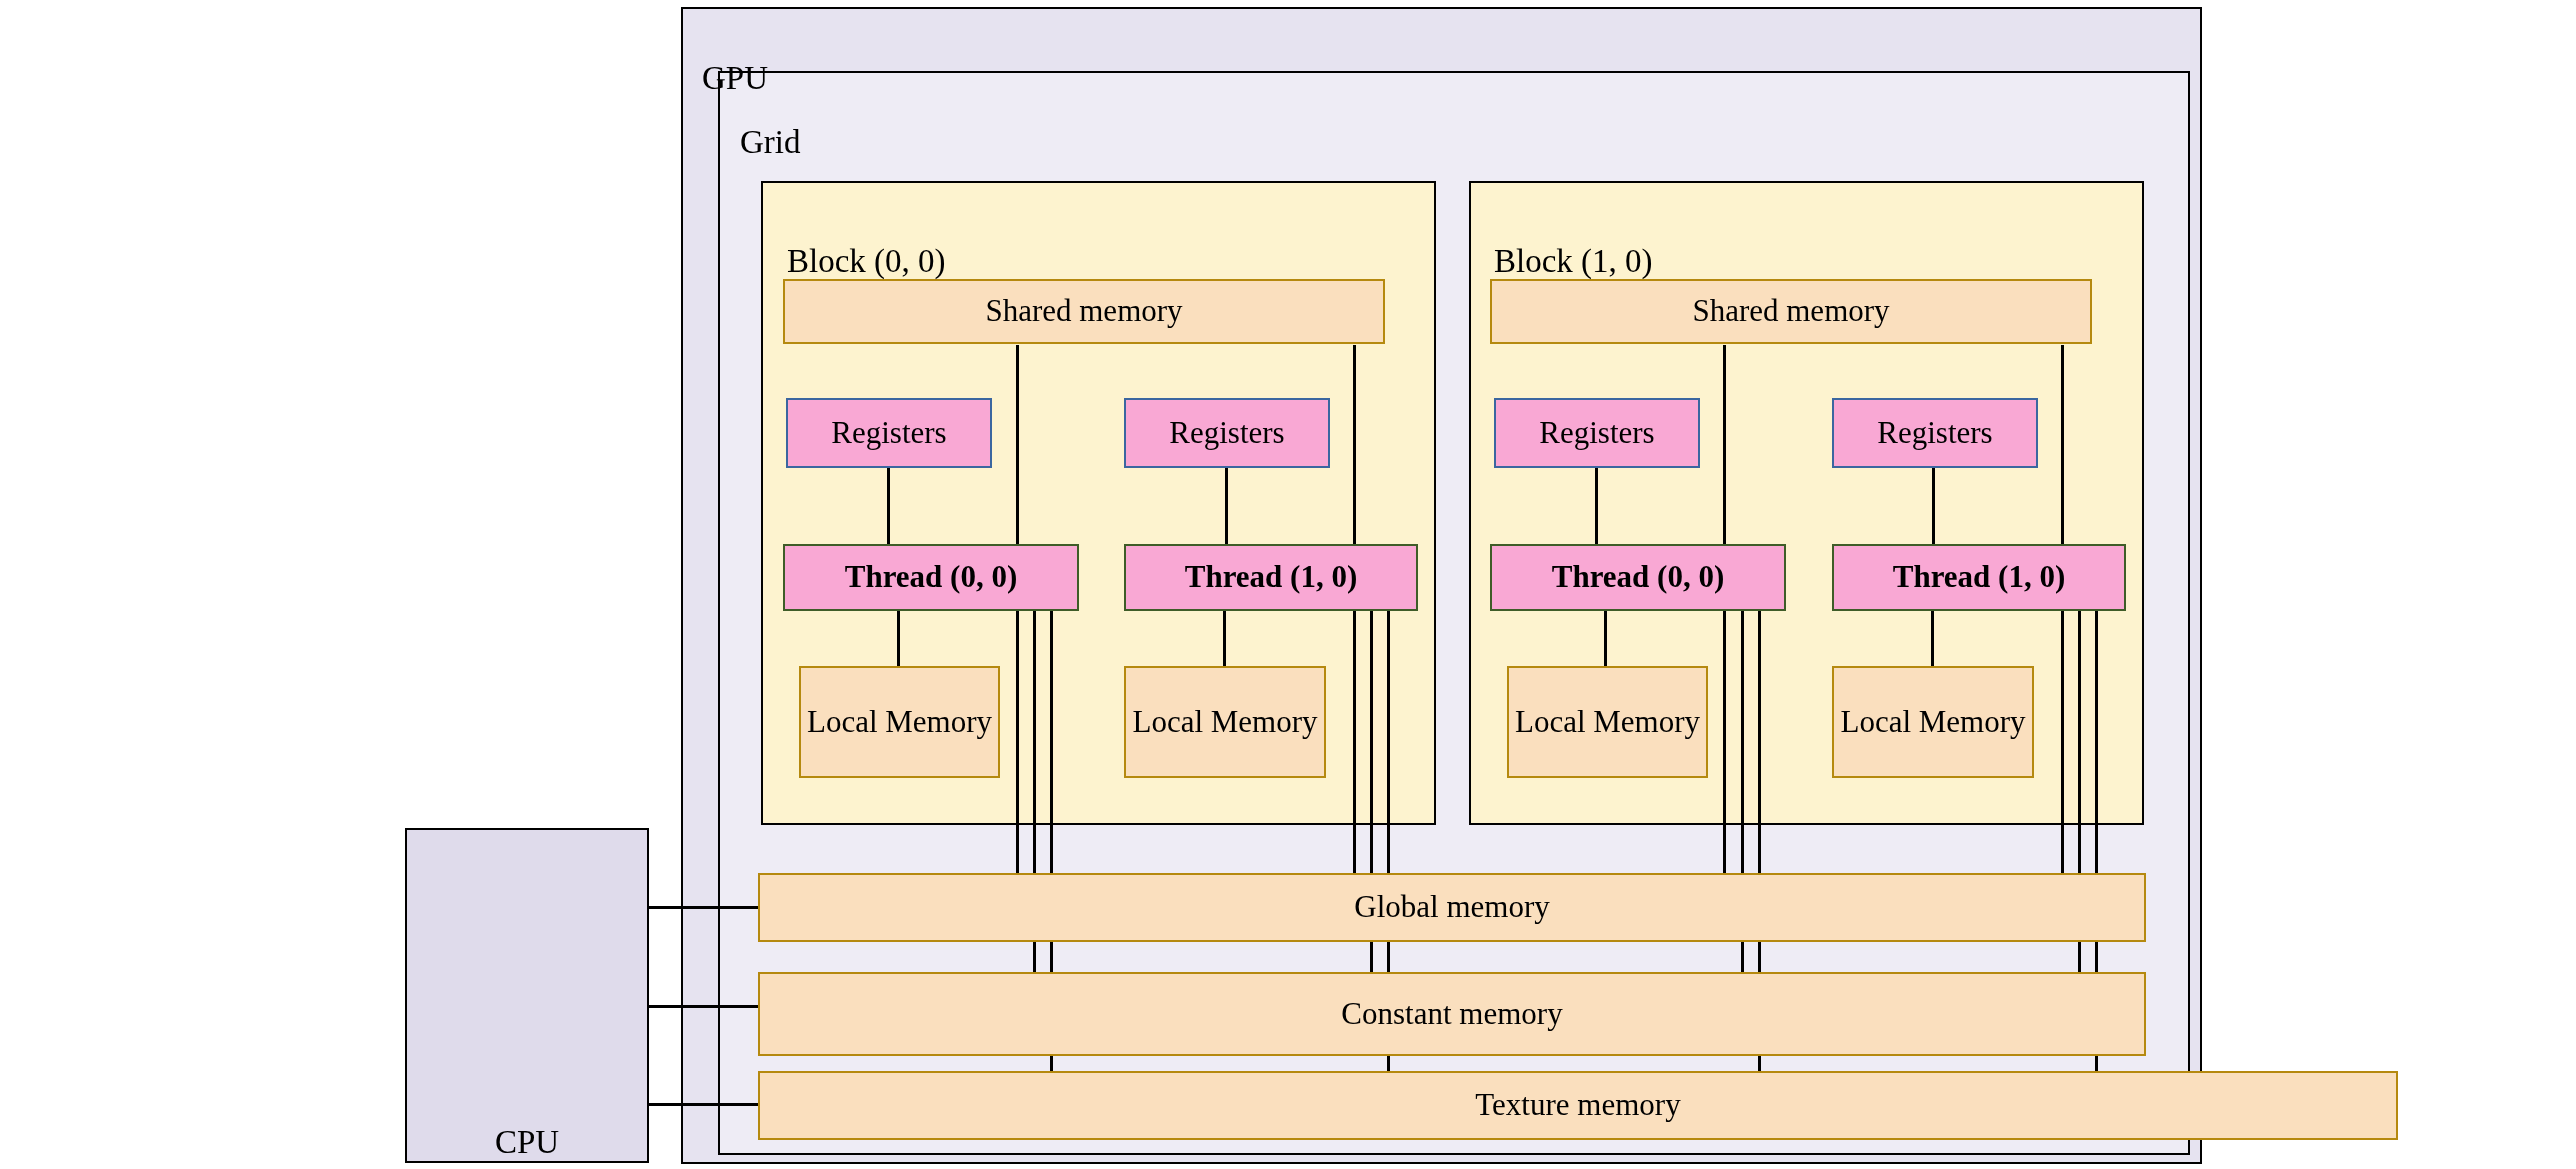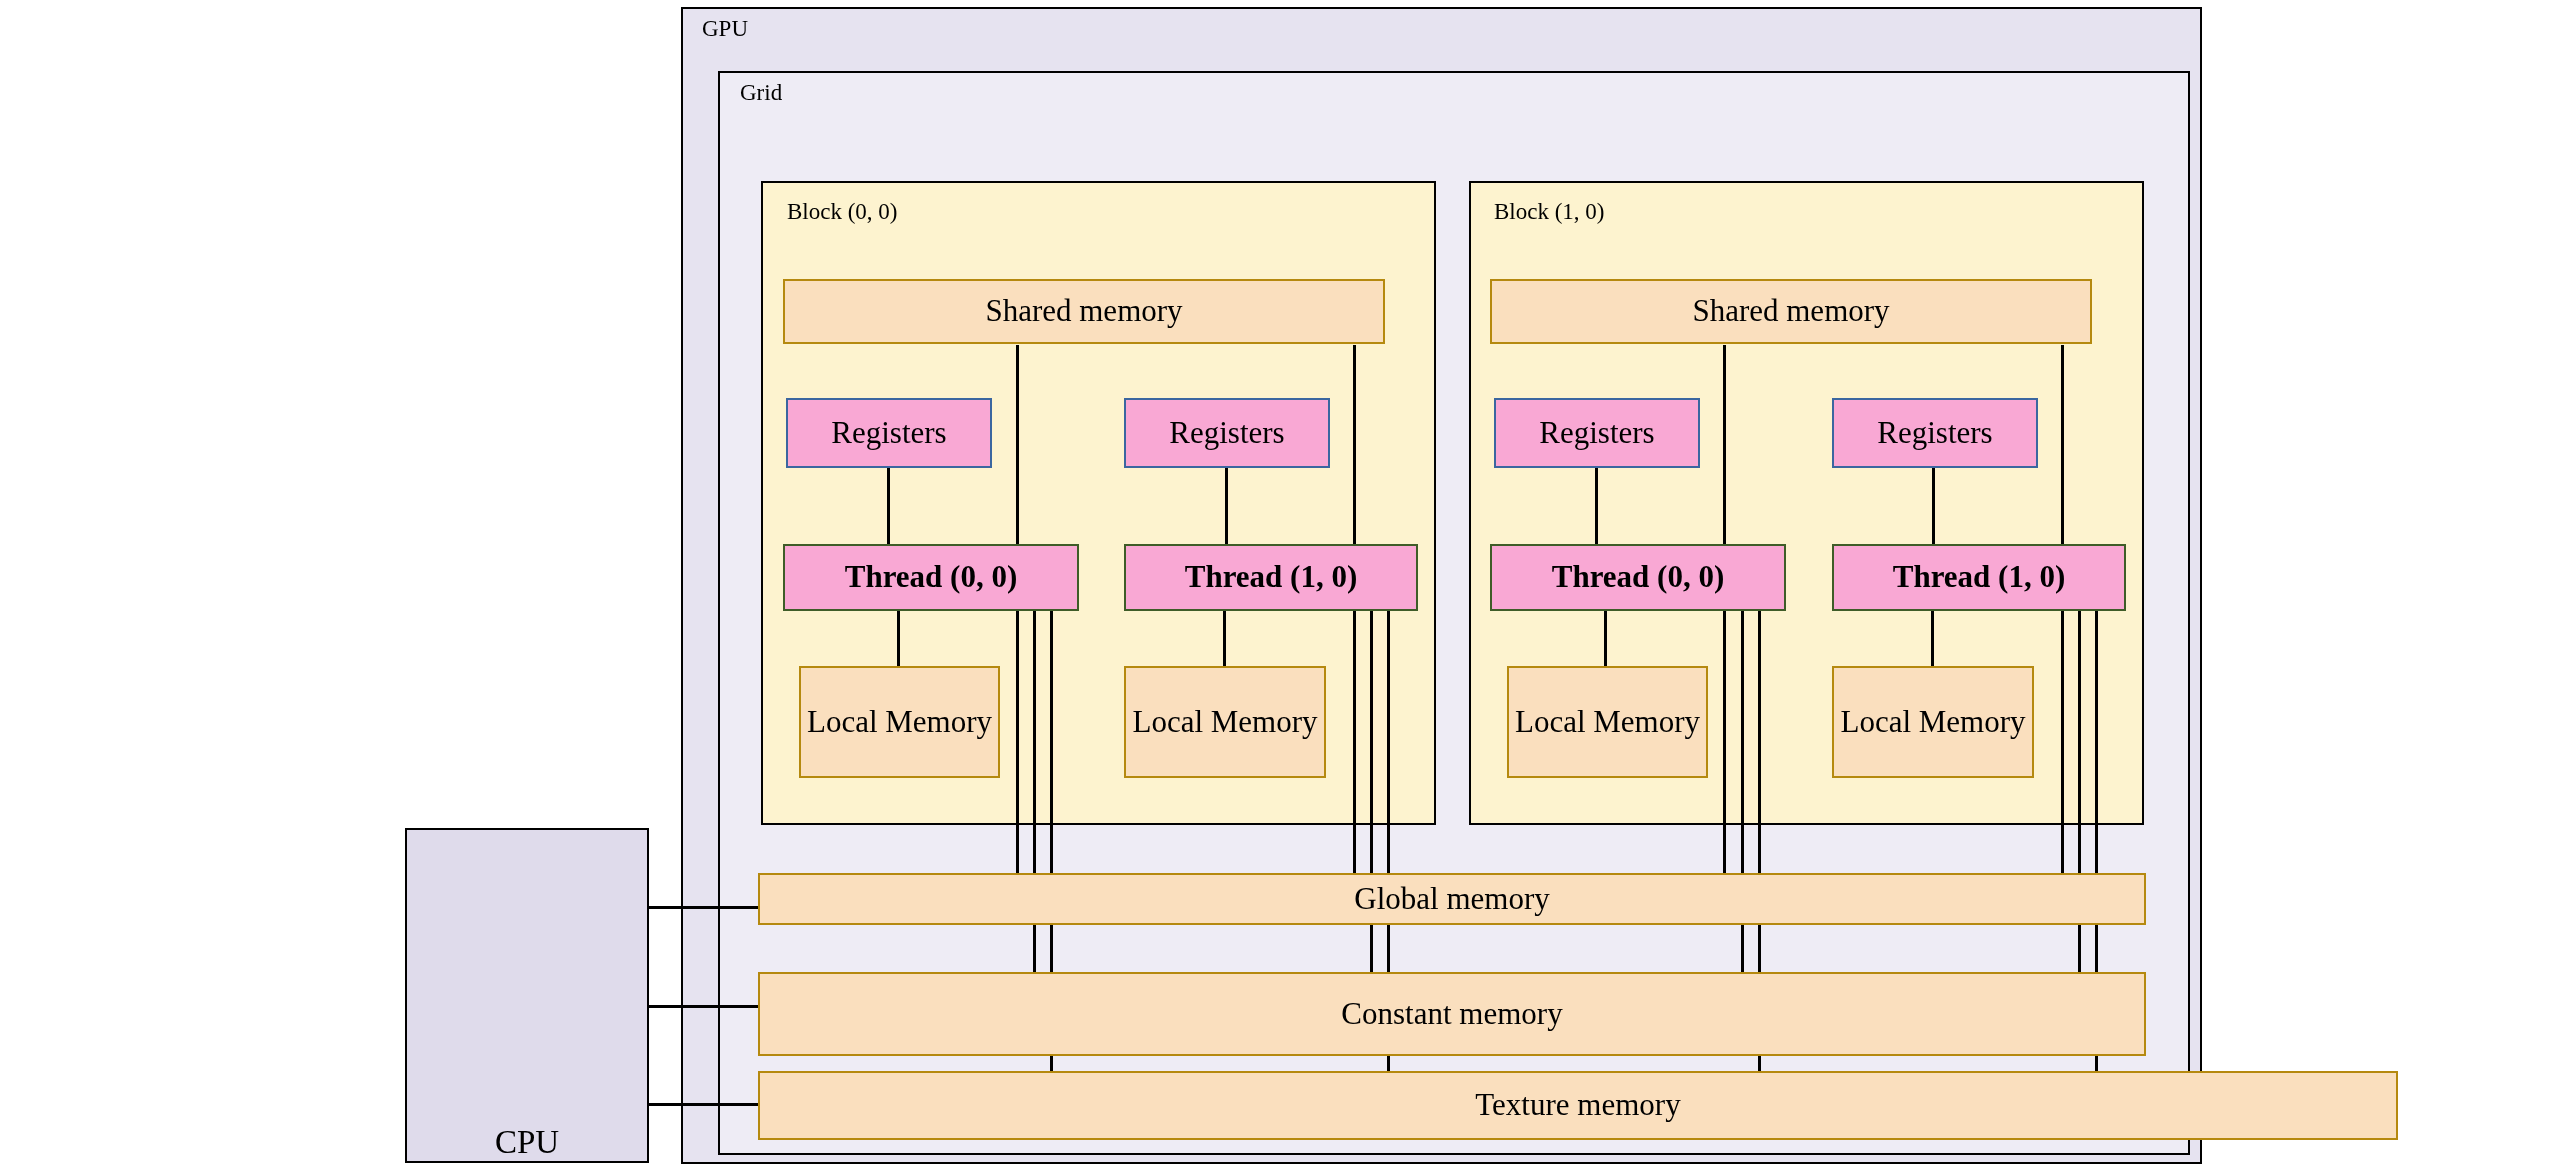--- a/index.html
+++ b/index.html
@@ -3,21 +3,21 @@
 <meta charset="utf-8">
 <style>
   html,body{margin:0;padding:0;background:#ffffff;}
   #canvas{position:relative;width:2576px;height:1169px;background:#ffffff;
           font-family:"Liberation Serif","DejaVu Serif",serif;color:#000;overflow:hidden;}
   .frame{position:absolute;box-sizing:border-box;border:2.7px solid #000;}
   .gpu{background:#e6e3f0;z-index:0;}
   .grid{background:#eeecf5;z-index:0;}
   .cpu{background:#dfdbeb;z-index:1;display:flex;align-items:flex-end;justify-content:center;font-size:33px;}
   .block{position:absolute;box-sizing:border-box;background:#fdf3cf;border:2.7px solid #000;z-index:1;}
-  .lbl{position:absolute;font-size:23px;z-index:4;white-space:nowrap;}
+  .lbl{position:absolute;font-size:33px;z-index:4;white-space:nowrap;margin-top:44px;}
   .node{position:absolute;box-sizing:border-box;border:2.7px solid #000;display:flex;align-items:center;
         justify-content:center;text-align:center;font-size:31px;z-index:3;line-height:1.25;}
   .mem{background:#fadfbe;border-color:#b5890f;}
   .reg{background:#f9a8d4;border-color:#3b66a0;}
   .thr{background:#f9a8d4;border-color:#3f5c28;font-weight:bold;}
   .vline{position:absolute;width:2.7px;background:#000;z-index:2;}
   .hline{position:absolute;height:2.7px;background:#000;z-index:2;}
 </style>
 </head>
 <body>
@@ -79,18 +79,18 @@
   <div class="node mem" style="left:1124px;top:666px;width:202px;height:112px;">Local Memory</div>
 
   <div class="node mem" style="left:1490px;top:279px;width:602px;height:65px;">Shared memory</div>
   <div class="node reg" style="left:1494px;top:398px;width:206px;height:70px;">Registers</div>
   <div class="node reg" style="left:1832px;top:398px;width:206px;height:70px;">Registers</div>
   <div class="node thr" style="left:1490px;top:544px;width:296px;height:67px;">Thread (0, 0)</div>
   <div class="node thr" style="left:1832px;top:544px;width:294px;height:67px;">Thread (1, 0)</div>
   <div class="node mem" style="left:1507px;top:666px;width:201px;height:112px;">Local Memory</div>
   <div class="node mem" style="left:1832px;top:666px;width:202px;height:112px;">Local Memory</div>
 
-  <div class="node mem" style="left:758px;top:873px;width:1388px;height:52px;">Global memory</div>
+  <div class="node mem" style="left:758px;top:873px;width:1388px;height:69px;">Global memory</div>
   <div class="node mem" style="left:758px;top:972px;width:1388px;height:84px;">Constant memory</div>
   <div class="node mem" style="left:758px;top:1071px;width:1640px;height:69px;">Texture memory</div>
 
 </div>
 
 
 </body></html>

